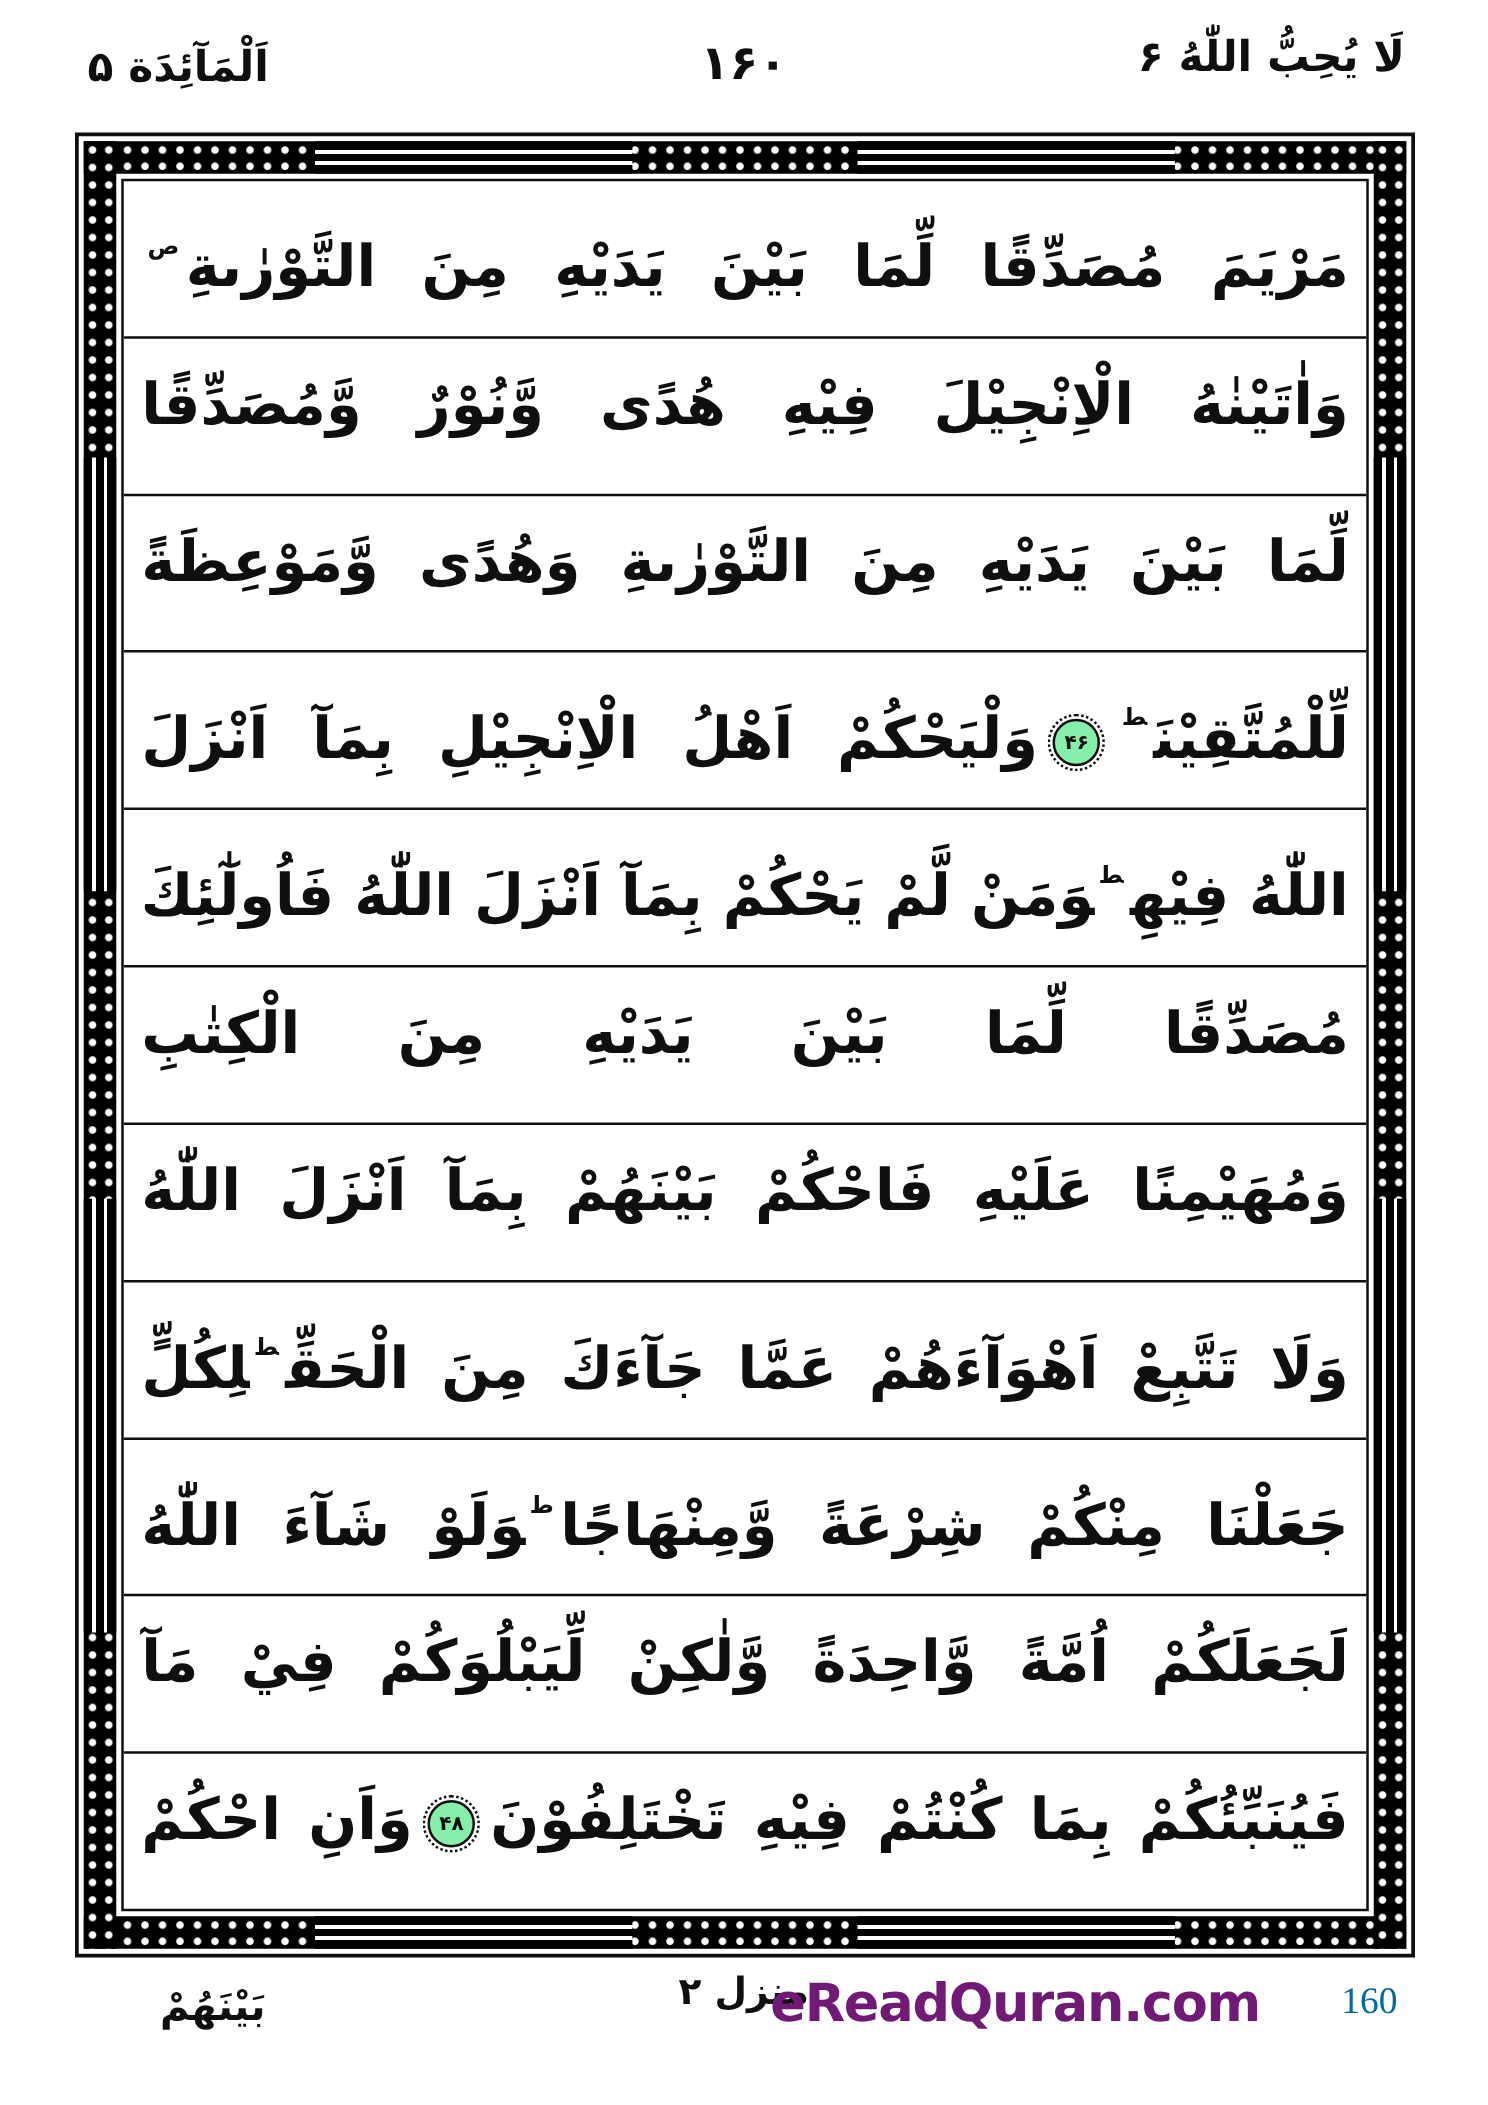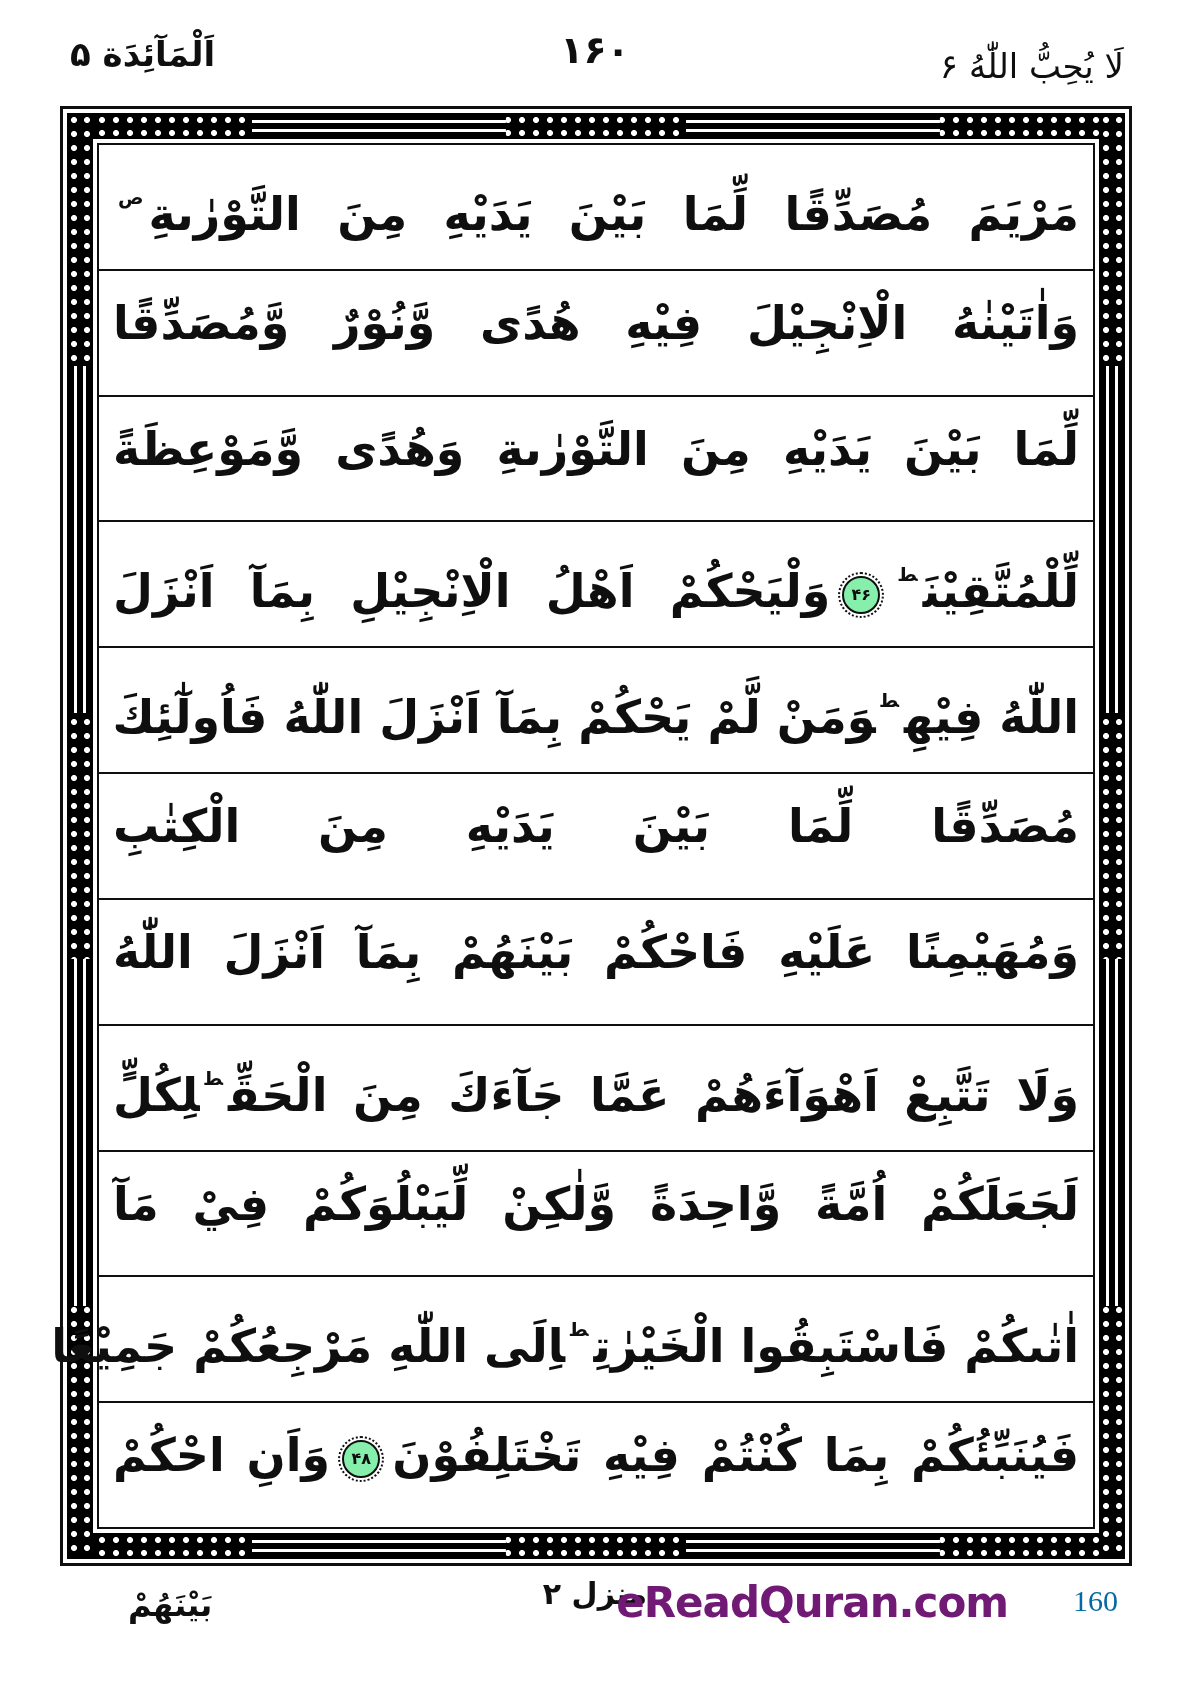--- a/index.html
+++ b/index.html
@@ -9,21 +9,21 @@
     background:#ffffff;
     color:#0f0f0f;
     font-family:"DejaVu Sans", sans-serif;
     overflow:hidden;
   }
 
   
   .page-header { position:absolute; top:0; left:0; width:100%; height:105px; }
   .h-surah  { position:absolute; left:70px;  top:34px; font-size:34px; font-weight:bold; direction:rtl; }
   .h-page   { position:absolute; left:50%; top:28px; transform:translateX(-50%); font-size:38px; font-weight:bold; direction:rtl;text-align:center; }
-  .h-juz    { position:absolute; right:66px; top:26px; font-size:34px; font-weight:normal; direction:rtl;margin-top:20px; }
+  .h-juz    { position:absolute; right:66px; top:26px; font-size:34px; font-weight:bold; direction:rtl; }
 
   
   .frame {
     position:absolute; left:60px; top:106px; width:1072px; height:1460px;
     border:3px solid #0f0f0f;
     background:#fff;
   }
   .band { position:absolute; background:#000; }
   .band-top    { left:4px; right:4px; top:4px;    height:26px; }
   .band-bottom { left:4px; right:4px; bottom:4px; height:26px; }
@@ -106,22 +106,22 @@
   <div class="band band-right"></div>
   <div class="text-panel">
       <div class="qline"><span class="atext">مَرْيَمَ مُصَدِّقًا لِّمَا بَيْنَ يَدَيْهِ مِنَ التَّوْرٰىةِ</span><span class="waqf">ص</span></div>
       <div class="qline"><span class="atext">وَاٰتَيْنٰهُ الْاِنْجِيْلَ فِيْهِ هُدًى وَّنُوْرٌ وَّمُصَدِّقًا</span></div>
       <div class="qline"><span class="atext">لِّمَا بَيْنَ يَدَيْهِ مِنَ التَّوْرٰىةِ وَهُدًى وَّمَوْعِظَةً</span></div>
       <div class="qline"><span class="atext">لِّلْمُتَّقِيْنَ</span><span class="waqf">ط</span><span class="ayah-marker">۴۶</span><span class="atext">وَلْيَحْكُمْ اَهْلُ الْاِنْجِيْلِ بِمَآ اَنْزَلَ</span></div>
       <div class="qline"><span class="atext">اللّٰهُ فِيْهِ</span><span class="waqf">ط</span><span class="atext">وَمَنْ لَّمْ يَحْكُمْ بِمَآ اَنْزَلَ اللّٰهُ فَاُولٰٓئِكَ</span></div>
       <div class="qline"><span class="atext">مُصَدِّقًا لِّمَا بَيْنَ يَدَيْهِ مِنَ الْكِتٰبِ</span></div>
       <div class="qline"><span class="atext">وَمُهَيْمِنًا عَلَيْهِ فَاحْكُمْ بَيْنَهُمْ بِمَآ اَنْزَلَ اللّٰهُ</span></div>
       <div class="qline"><span class="atext">وَلَا تَتَّبِعْ اَهْوَآءَهُمْ عَمَّا جَآءَكَ مِنَ الْحَقِّ</span><span class="waqf">ط</span><span class="atext">لِكُلٍّ</span></div>
+      <div class="qline"><span class="atext">جَعَلْنَا مِنْكُمْ شِرْعَةً وَّمِنْهَاجًا</span><span class="waqf">ط</span><span class="atext">وَلَوْ شَآءَ اللّٰهُ</span></div>
       <div class="qline"><span class="atext">لَجَعَلَكُمْ اُمَّةً وَّاحِدَةً وَّلٰكِنْ لِّيَبْلُوَكُمْ فِيْ مَآ</span></div>
-      <div class="qline"><span class="atext">اٰتٰىكُمْ فَاسْتَبِقُوا الْخَيْرٰتِ</span><span class="waqf">ط</span><span class="atext">اِلَى اللّٰهِ مَرْجِعُكُمْ جَمِيْعًا</span></div>
       <div class="qline"><span class="atext">فَيُنَبِّئُكُمْ بِمَا كُنْتُمْ فِيْهِ تَخْتَلِفُوْنَ</span><span class="ayah-marker">۴۸</span><span class="atext">وَاَنِ احْكُمْ</span></div>
     </div>
 </div>
 
 <div class="page-footer">
   <span class="f-catchword" dir="rtl">بَيْنَهُمْ</span>
   <span class="f-manzil" dir="rtl">منزل ۲</span>
   <a class="f-brand" href="#" style="color: #701a75;">eReadQuran.com</a>
   <span class="f-pageno">160</span>
 </div>

